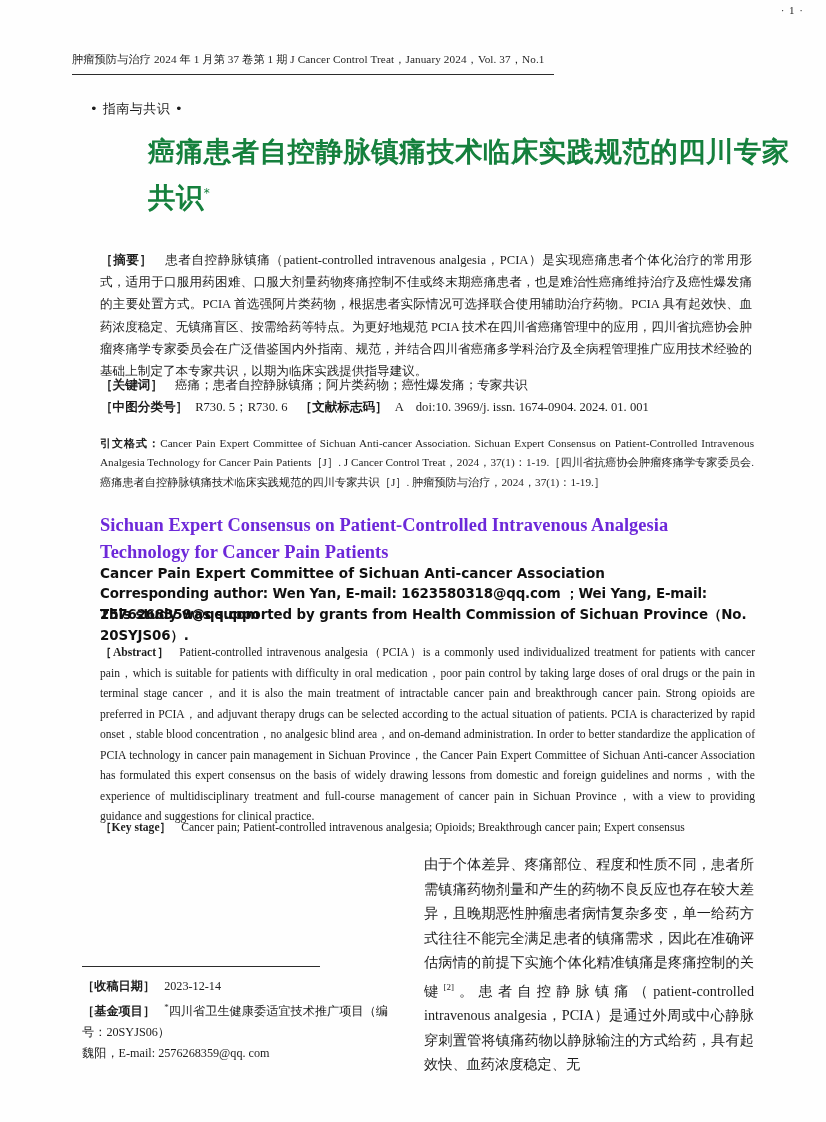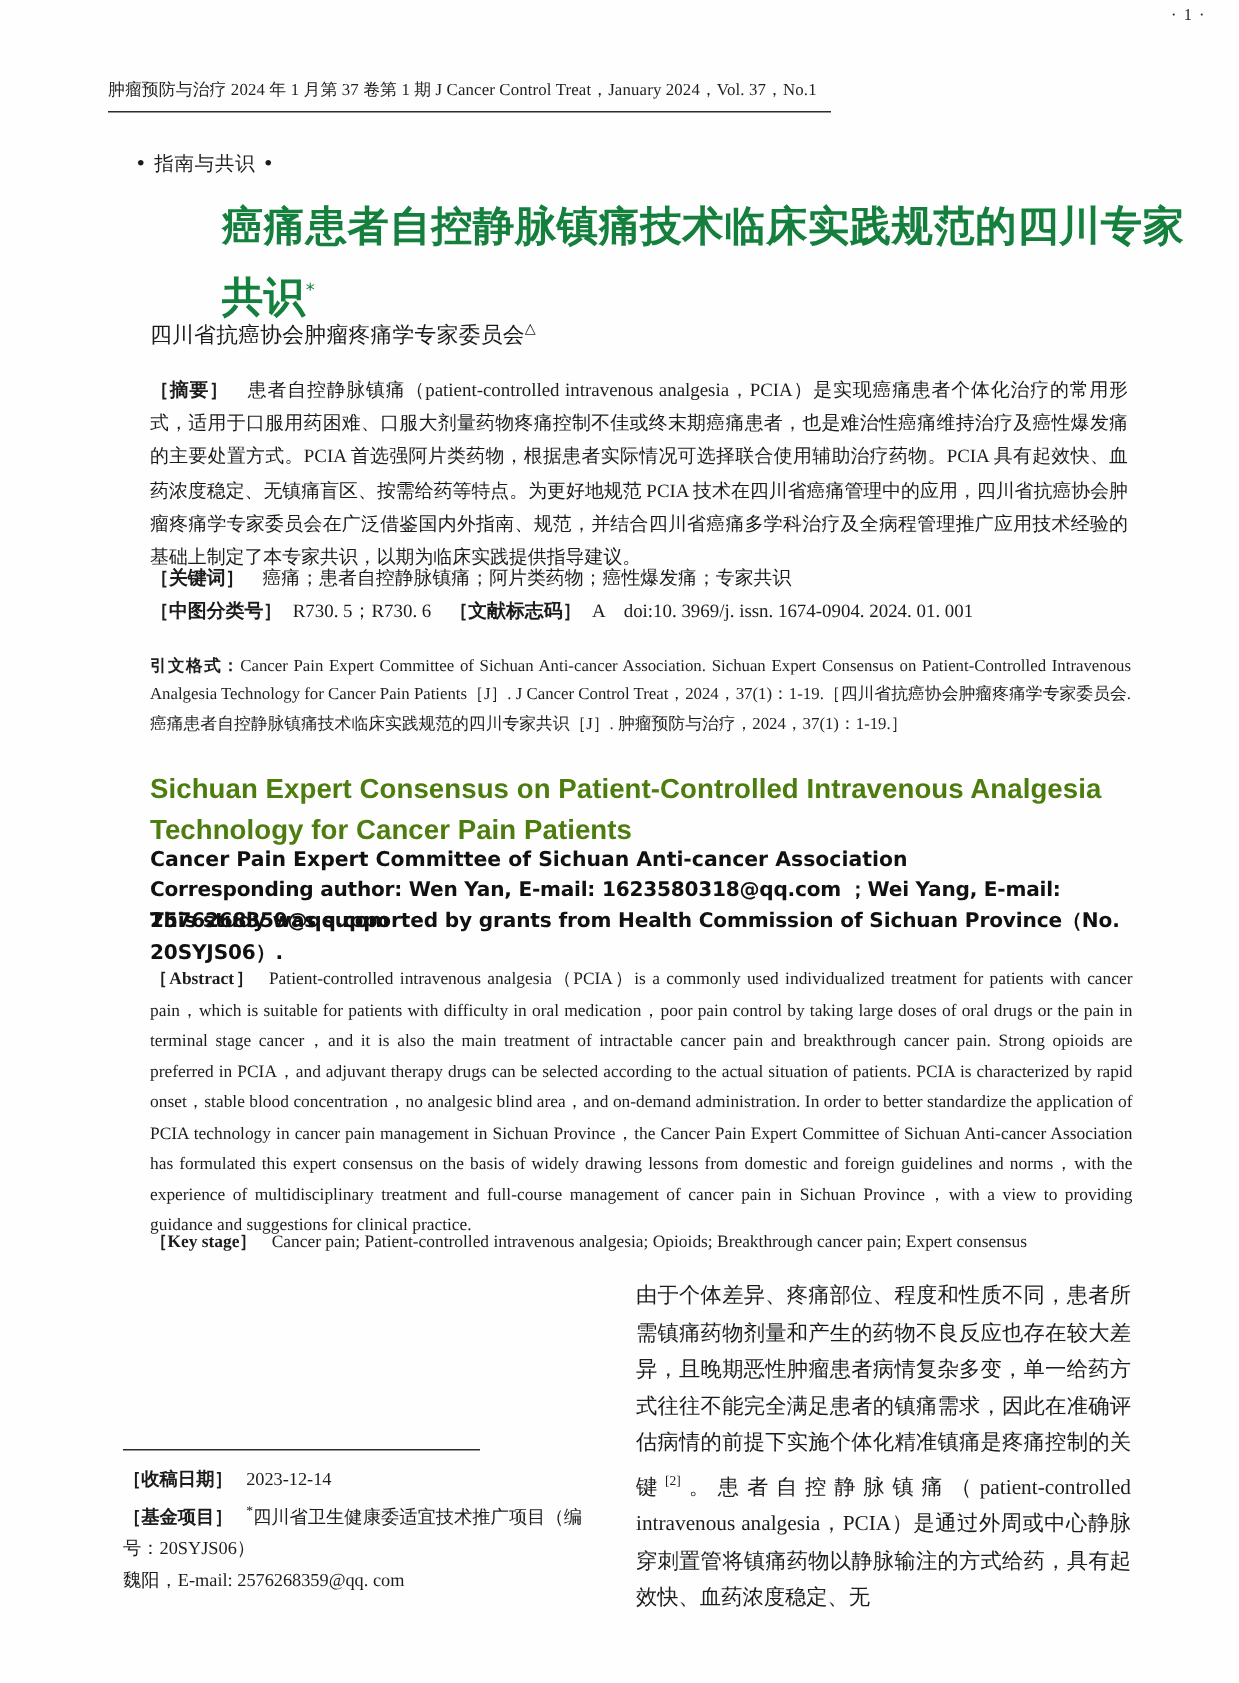--- a/index.html
+++ b/index.html
@@ -158,25 +158,25 @@
     font-family: "DejaVu Sans", "Liberation Sans", sans-serif;
     font-size: 11px;
   }
 
   
   .en-title {
     position: absolute;
     left: 100px;
     top: 512px;
     width: 660px;
-    font-family: Liberation Sans, sans-serif;
+    font-family: Liberation Serif, serif;
     font-size: 18.4px;
     font-weight: 700;
     line-height: 27px;
-    color: #4d7c0f;
+    color: #6d28d9;
     letter-spacing: 0.05px;
   }
   .en-org {
     position: absolute;
     left: 100px;
     top: 563px;
     width: 660px;
     font-family: "DejaVu Sans", "Liberation Sans", sans-serif;
     font-size: 13.6px;
     font-weight: 700;
@@ -295,23 +295,20 @@
     <div class="header-rule"></div>
   </div>
   <div class="page-number">· 1 ·</div>
 
   <div class="section-kicker">• 指南与共识 •</div>
 
   <div class="cn-title">
     <span>癌痛患者自控静脉镇痛技术临床实践规范的四川专家共识</span><sup>*</sup>
   </div>
 
-  <div class="cn-author">
-    <span>四川省抗癌协会肿瘤疼痛学专家委员会</span><sup>△</sup>
-  </div>
 
   <div class="cn-abstract">
     <span class="lbl">［摘要］</span><span class="gap"></span><span>患者自控静脉镇痛（patient-controlled intravenous analgesia，PCIA）是实现癌痛患者个体化治疗的常用形式，适用于口服用药困难、口服大剂量药物疼痛控制不佳或终末期癌痛患者，也是难治性癌痛维持治疗及癌性爆发痛的主要处置方式。PCIA 首选强阿片类药物，根据患者实际情况可选择联合使用辅助治疗药物。PCIA 具有起效快、血药浓度稳定、无镇痛盲区、按需给药等特点。为更好地规范 PCIA 技术在四川省癌痛管理中的应用，四川省抗癌协会肿瘤疼痛学专家委员会在广泛借鉴国内外指南、规范，并结合四川省癌痛多学科治疗及全病程管理推广应用技术经验的基础上制定了本专家共识，以期为临床实践提供指导建议。</span>
   </div>
 
   <div class="cn-keywords">
     <span class="lbl">［关键词］</span><span class="gap"></span><span>癌痛；患者自控静脉镇痛；阿片类药物；癌性爆发痛；专家共识</span>
   </div>
 
   <div class="cn-clc">

